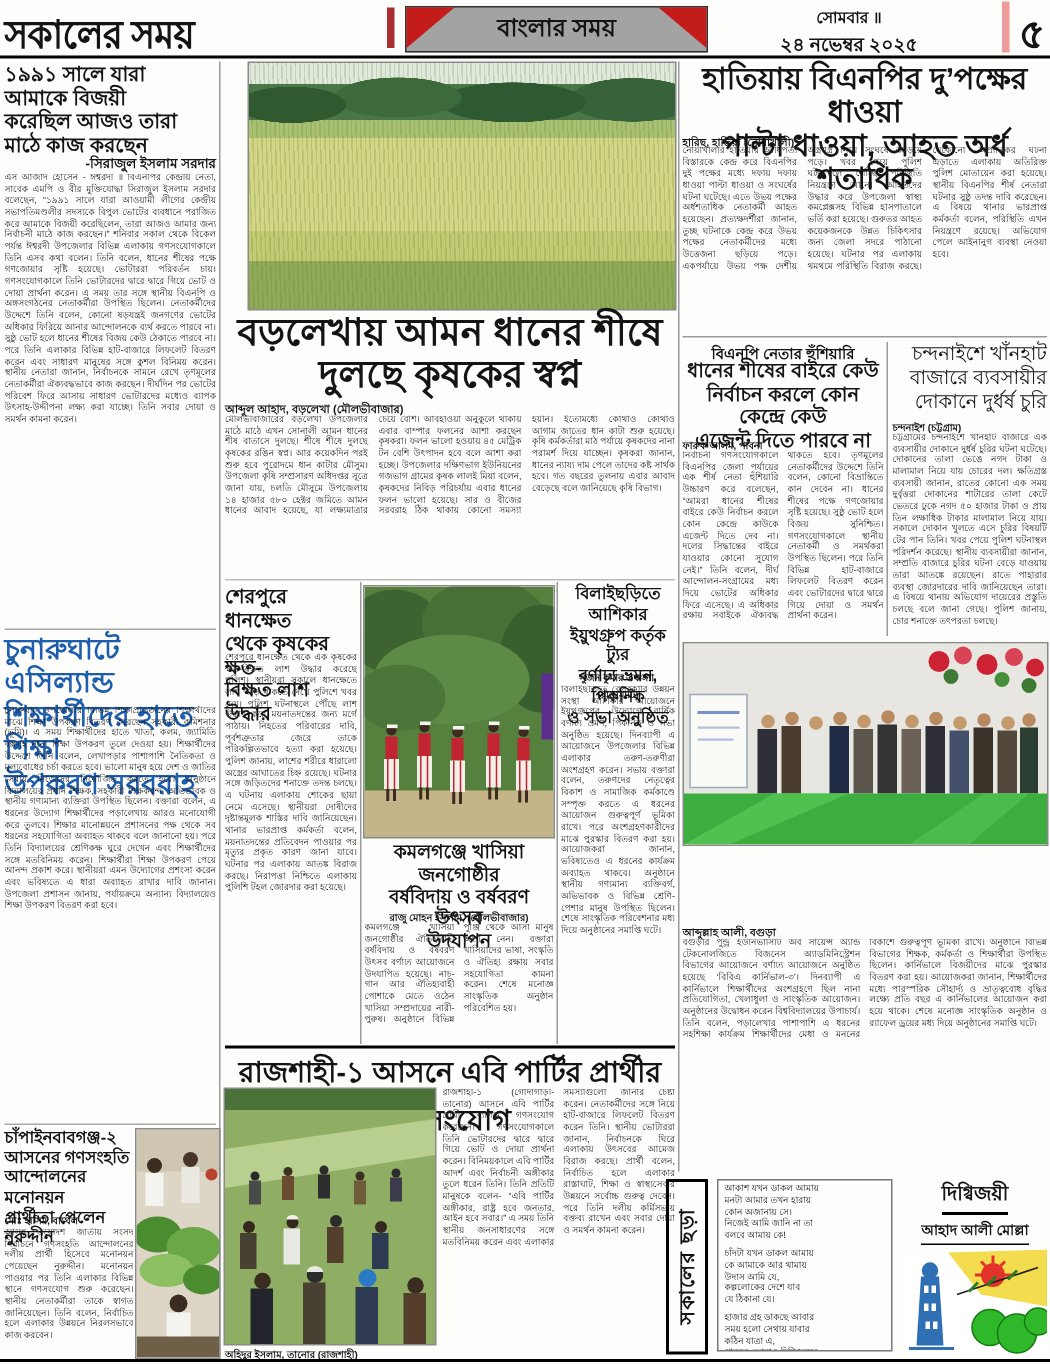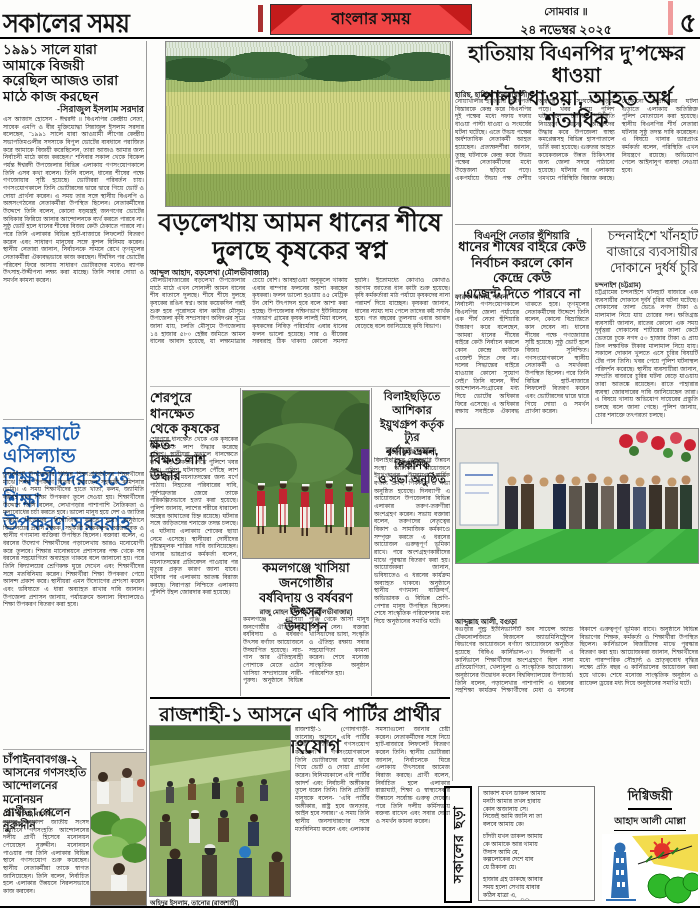--- a/index.html
+++ b/index.html
@@ -10,21 +10,21 @@
   .body6{font-size:6px;line-height:1.28;text-align:justify;color:#1c1c1c;overflow:hidden;}
   .cols2{column-count:2;column-gap:6px;}
   .cols3{column-count:3;column-gap:7px;}
   .photo{outline:1px solid #8a8a8a;}
   .rule{background:#000;}
   .vdiv{background:#9a9a9a;}
 
   
   #hdr-logo{left:3px;top:3px;width:252px;font-size:24px;font-weight:900;letter-spacing:-0.5px;transform:scaleY(1.08);transform-origin:top left;}
   #hdr-bar1{left:258px;top:5px;width:5px;height:27px;background:#a83030;}
-  #hdr-banner{left:270px;top:4px;width:200px;height:29px;border:1px solid #333;display:flex;align-items:stretch;background:#ef4444;}
+  #hdr-banner{left:270px;top:4px;width:200px;height:29px;border:1px solid #333;display:flex;align-items:stretch;background:#a3a3a3;}
   #hdr-banner .tri-l{width:0;height:0;border-top:27px solid #c41b1b;border-right:32px solid transparent;}
   #hdr-banner .tri-r{width:0;height:0;border-top:27px solid #c41b1b;border-left:32px solid transparent;}
   #hdr-banner .bn-txt{flex:1;display:flex;align-items:center;justify-content:center;font-size:16px;font-weight:bold;}
   #hdr-date{left:482px;top:4px;width:168px;text-align:center;font-weight:600;}
   #hdr-date .d1{font-size:10.5px;}
   #hdr-date .d2{font-size:12.5px;}
   #hdr-pink{left:668px;top:1px;width:5px;height:34px;background:#f09c9c;}
   #hdr-page{left:677px;top:2px;width:22px;font-size:27px;font-weight:bold;text-align:center;}
   #hdr-rule{left:0;top:37px;width:700px;height:2px;}
   #page-rule-bottom{left:0;top:906px;width:700px;height:2px;}

